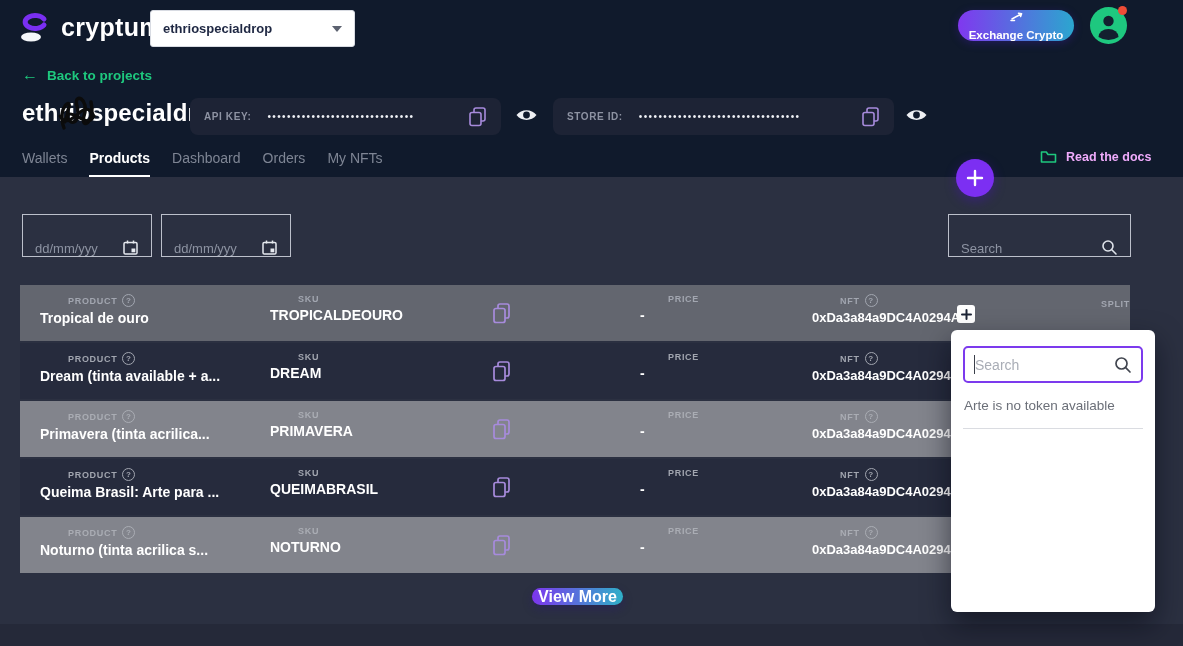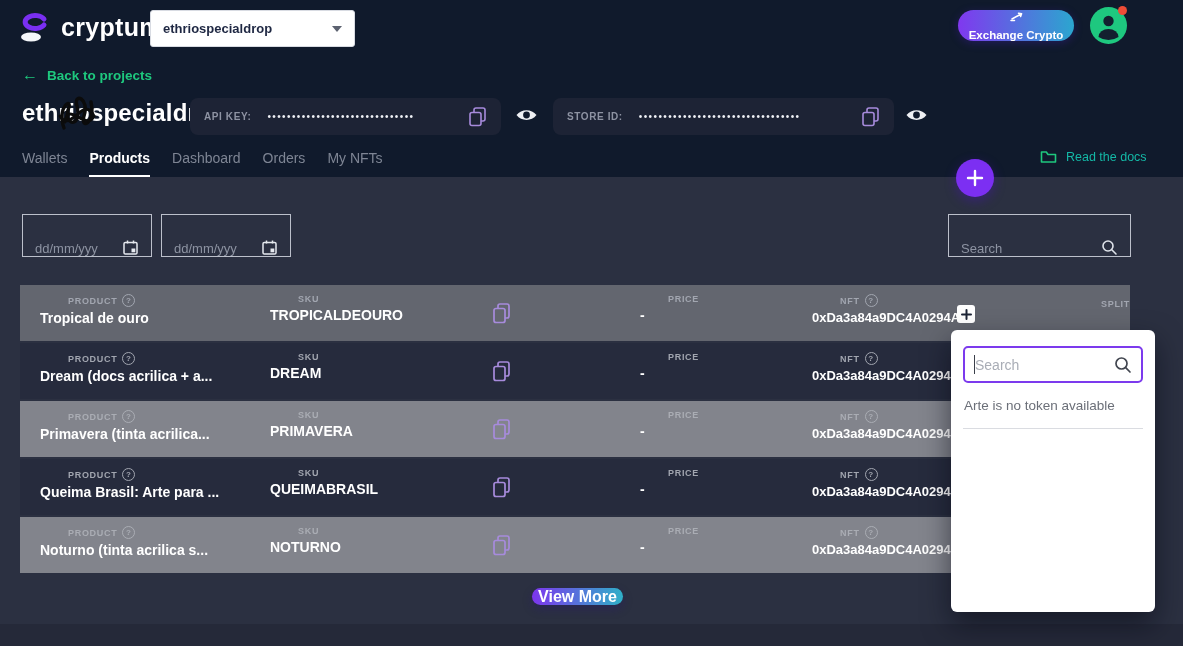--- a/index.html
+++ b/index.html
@@ -49,21 +49,21 @@
   .key-mask { margin-left:16px; font-size:10px; color:#eef0f5; letter-spacing:1.4px; white-space:nowrap; overflow:hidden; flex:1; }
   .copy-btn { margin-left:8px; cursor:pointer; display:flex; }
   .eye-btn { top:107px; cursor:pointer; display:flex; }
   .eye-btn.e1 { left:515px; } .eye-btn.e2 { left:905px; }
 
   
   .tabs { left:22px; top:150px; display:flex; gap:22px; align-items:flex-end; }
   .tab { font-size:14px; color:#7e8594; padding-bottom:9px; cursor:pointer; border-bottom:3px solid transparent; }
   .tab.active { color:#fff; font-weight:800; border-bottom-color:#fff; }
   .read-docs { left:1040px; top:150px; display:flex; align-items:center; gap:9px; cursor:pointer; }
-  .read-docs span { font-size:12.5px; font-weight:400; color:#14b8a6; }
+  .read-docs span { font-size:12.5px; font-weight:700; color:#f0abfc; }
 
   
   .main-panel { left:0; top:177px; width:1183px; height:469px; background:#2b3041; }
   .footer-strip { left:0; top:624px; width:1183px; height:22px; background:#252939; }
   .fab-plus {
     left:956px; top:159px; width:38px; height:38px; border-radius:50%;
     background:#7c2ff2; display:flex; align-items:center; justify-content:center;
     cursor:pointer; z-index:4; box-shadow:0 4px 12px rgba(70,20,180,.45);
   }
 
@@ -302,21 +302,21 @@
         </div>
     </div>
   </div>
 
   <div class="row dark">
     <div class="cell c-product">
       <div class="lbl">
           <span>PRODUCT</span>
           <span class="q-icon">?</span>
         </div>
-      <div class="val">Dream (docs acrilica + a...</div>
+      <div class="val">Dream (tinta available + a...</div>
     </div>
     <div class="cell c-sku">
       <div class="lbl">
           <span>SKU</span>
         </div>
       <div class="val">DREAM</div>
     </div>
     <div class="cell c-copy">
       <svg width="19" height="22" viewBox="0 0 19 22">
         <rect x="6" y="2" width="11" height="14" rx="2" fill="none" stroke="#a78bdc" stroke-width="1.7"></rect>

